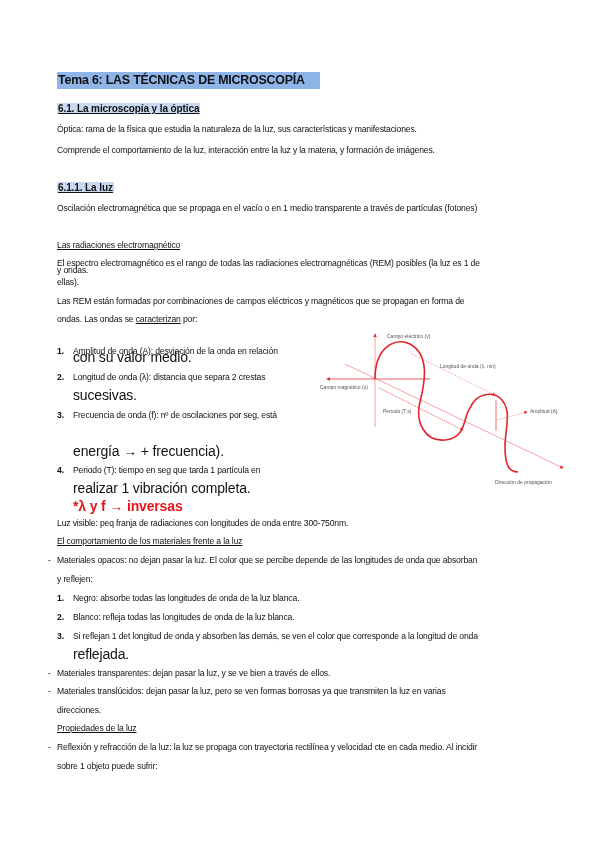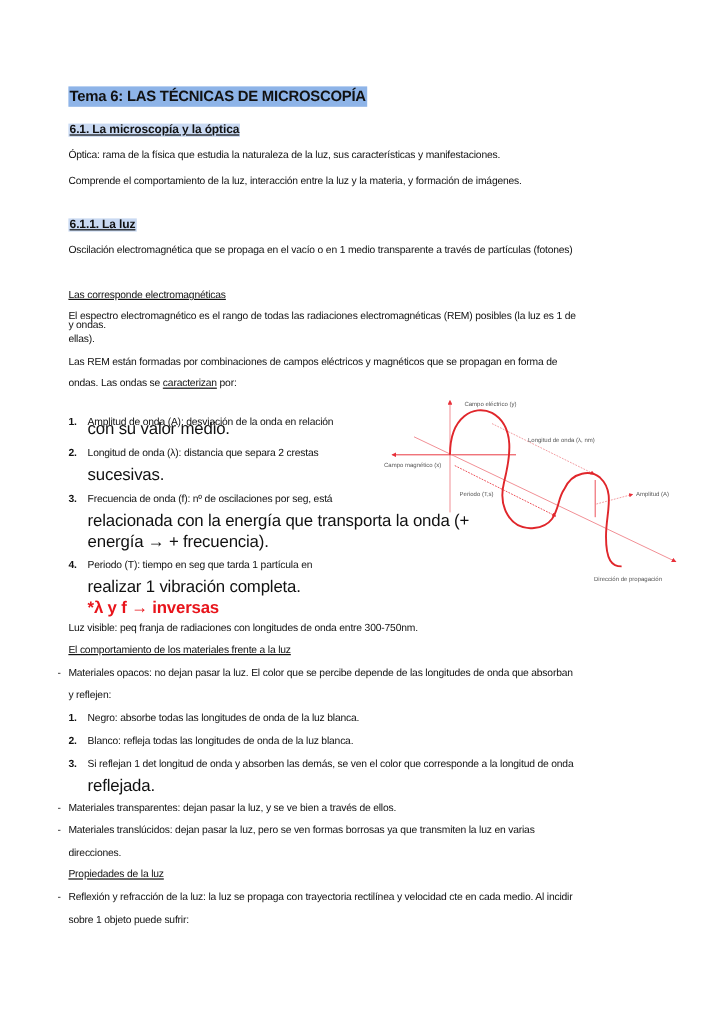--- a/index.html
+++ b/index.html
@@ -1,20 +1,20 @@
 <!DOCTYPE html>
 <html><head>
 <meta charset="utf-8">
 <style>
   html, body { margin:0; padding:0; background:#ffffff; }
   body { width:600px; height:848px; position:relative; overflow:hidden;
          font-family:"Liberation Sans", sans-serif; color:#111; }
   .page { position:absolute; left:0; top:0; width:600px; height:848px; background:#fff; }
   .ln { position:absolute; left:57px; font-size:8.6px; line-height:11px; white-space:nowrap; letter-spacing:-0.15px; }
-  .h1 { position:absolute; left:57px; top:72px; font-size:12.4px; font-weight:bold; background:#8eb4e8; padding:1px 1px 2px 1px; letter-spacing:-0.2px; }
+  .h1 { position:absolute; left:57px; top:72px; font-size:12.4px; font-weight:bold; background:#8eb4e8; padding:1px 15px 2px 1px; letter-spacing:-0.2px; }
   .h2 { position:absolute; left:57px; font-size:10px; font-weight:bold; text-decoration:underline; background:#c9d9f2; padding:0 1px; letter-spacing:-0.1px; }
   .u { text-decoration:underline; }
   .num { font-weight:bold; display:inline-block; width:16px; }
   .ind { position:absolute; left:73px; font-size:14px; line-height:11px; white-space:nowrap; letter-spacing:-0.15px; }
   .dash { position:absolute; left:48px; font-size:8.6px; }
   .red { color:#e8141b; font-weight:bold; }
   .diagram { position:absolute; left:315px; top:322px; width:272px; height:170px; }
   .dl { font-family:"Liberation Sans", sans-serif; font-size:5px; fill:#555; }
 </style>
 </head>
@@ -24,34 +24,33 @@
 
   <div class="h1">Tema 6: LAS TÉCNICAS DE MICROSCOPÍA</div>
 
   <div class="h2" style="top:103px;">6.1. La microscopía y la óptica</div>
   <div class="ln" style="top:124px;">Óptica: rama de la física que estudia la naturaleza de la luz, sus características y manifestaciones.</div>
   <div class="ln" style="top:145px;">Comprende el comportamiento de la luz, interacción entre la luz y la materia, y formación de imágenes.</div>
 
   <div class="h2" style="top:182px;">6.1.1. La luz</div>
   <div class="ln" style="top:203px;">Oscilación electromagnética que se propaga en el vacío o en 1 medio transparente a través de partículas (fotones)</div>
   <div class="ln" style="top:222px;margin-top:43px;">y ondas.</div>
-  <div class="ln u" style="top:240px;">Las corresponde electromagnéticas</div>
+  <div class="ln u" style="top:240px;">Las radiaciones electromagnético</div>
   <div class="ln" style="top:258px;">El espectro electromagnético es el rango de todas las radiaciones electromagnéticas (REM) posibles (la luz es 1 de</div>
   <div class="ln" style="top:277px;">ellas).</div>
   <div class="ln" style="top:296px;">Las REM están formadas por combinaciones de campos eléctricos y magnéticos que se propagan en forma de</div>
   <div class="ln" style="top:314px;"><span>ondas. Las ondas se </span><span class="u">caracterizan</span><span> por:</span></div>
 
   <div class="ln" style="top:334px;margin-top:12px;"><span class="num">1.</span><span>Amplitud de onda (A)</span><span>: desviación de la onda en relación</span></div>
   <div class="ind" style="top:352px;">con su valor medio.</div>
 
   <div class="ln" style="top:372px;"><span class="num">2.</span><span>Longitud de onda (λ)</span><span>: distancia que separa 2 crestas</span></div>
   <div class="ind" style="top:390px;">sucesivas.</div>
 
   <div class="ln" style="top:410px;"><span class="num">3.</span><span>Frecuencia de onda (f)</span><span>: nº de oscilaciones por seg, está</span></div>
-  <div class="ind" style="top:428px;">relacionada con la energía que transporta la onda (+</div>
   <div class="ind" style="top:446px;">energía → + frecuencia).</div>
 
   <div class="ln" style="top:465px;"><span class="num">4.</span><span>Periodo (T)</span><span>: tiempo en seg que tarda 1 partícula en</span></div>
   <div class="ind" style="top:483px;">realizar 1 vibración completa.</div>
   <div class="ind red" style="top:501px;">*λ y f → inversas</div>
 
   <svg class="diagram" viewBox="0 0 272 170">
     <defs>
       <marker id="ah" markerWidth="5" markerHeight="5" refX="4" refY="2.5" orient="auto">
         <path d="M0,0 L5,2.5 L0,5 z" fill="#e8303a"></path>

